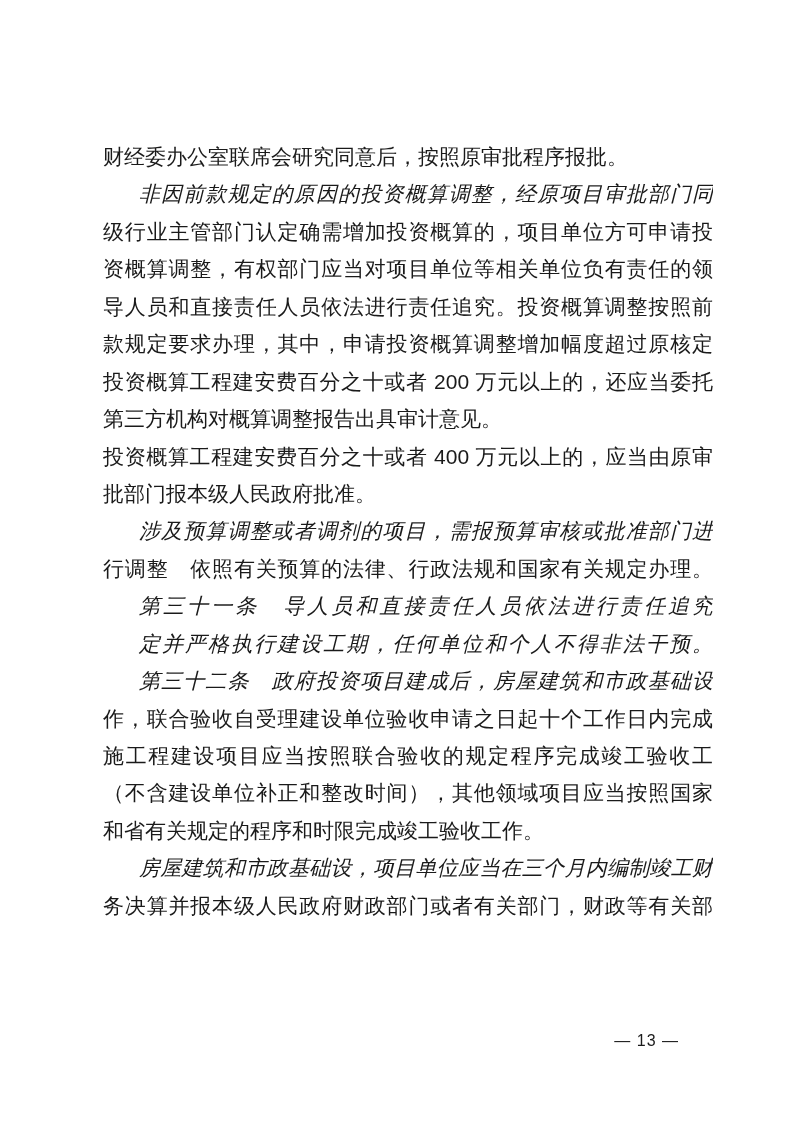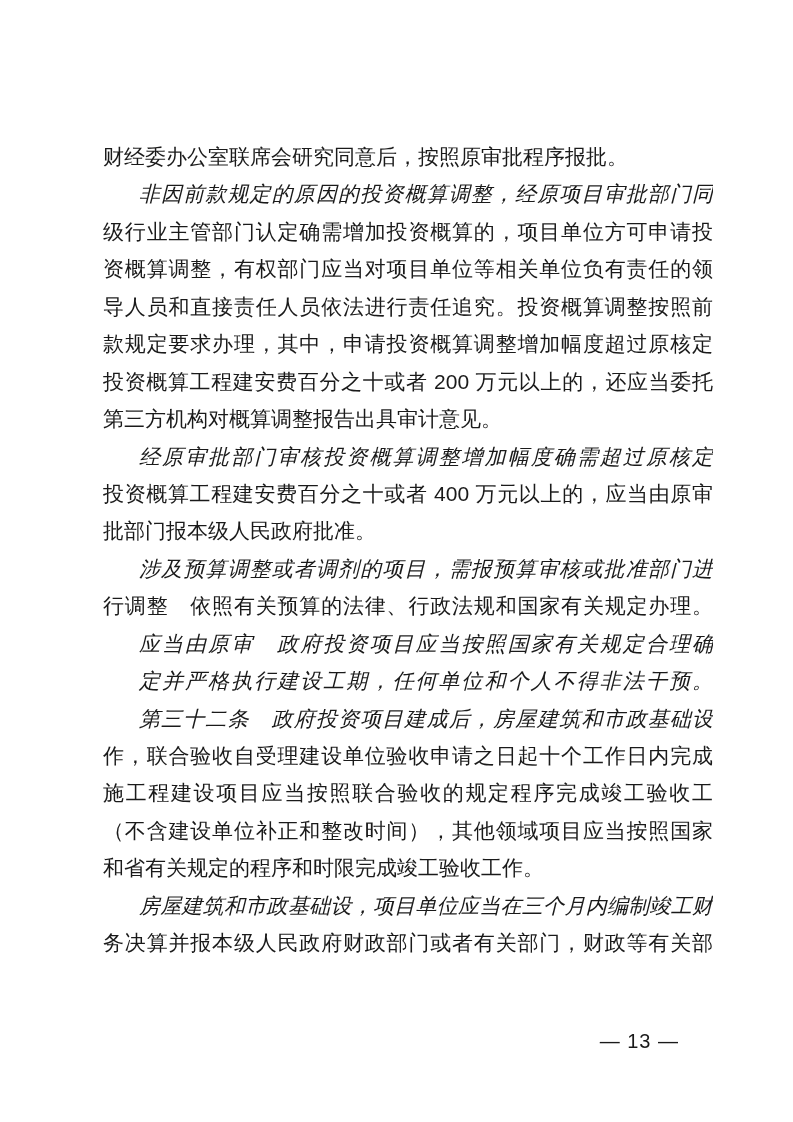--- a/index.html
+++ b/index.html
@@ -40,46 +40,45 @@
     text-justify: inter-character;
   }
   .line.indent {
     text-indent: 36px;
     font-style: italic;
   }
   .page-number {
     position: absolute;
     top: 1029px;
     right: 114px;
-    font-size: 20px;
+    font-size: 16px;
     line-height: 24px;
     letter-spacing: 1px;
     color: #1a1a1a;
     white-space: pre;
   }
 </style>
 </head>
 <body>
 
 <div class="page">
   <div class="text-block">
     <p class="line">财经委办公室联席会研究同意后，按照原审批程序报批。</p>
     <p class="line indent fill">非因前款规定的原因的投资概算调整，经原项目审批部门同</p>
     <p class="line fill">级行业主管部门认定确需增加投资概算的，项目单位方可申请投</p>
     <p class="line fill">资概算调整，有权部门应当对项目单位等相关单位负有责任的领</p>
     <p class="line fill">导人员和直接责任人员依法进行责任追究。投资概算调整按照前</p>
     <p class="line fill">款规定要求办理，其中，申请投资概算调整增加幅度超过原核定</p>
     <p class="line fill">投资概算工程建安费百分之十或者 200 万元以上的，还应当委托</p>
     <p class="line">第三方机构对概算调整报告出具审计意见。</p>
-    <p class="line indent fill">经原审批部门审核投资概算调整增加幅度确需超过原核定</p>
     <p class="line fill">投资概算工程建安费百分之十或者 400 万元以上的，应当由原审</p>
     <p class="line">批部门报本级人民政府批准。</p>
     <p class="line indent fill">涉及预算调整或者调剂的项目，需报预算审核或批准部门进</p>
     <p class="line fill">行调整　依照有关预算的法律、行政法规和国家有关规定办理。</p>
-    <p class="line indent fill">应当由原审　政府投资项目应当按照国家有关规定合理确</p>
+    <p class="line indent fill">第三十一条　导人员和直接责任人员依法进行责任追究</p>
     <p class="line indent fill">定并严格执行建设工期，任何单位和个人不得非法干预。</p>
     <p class="line indent fill">第三十二条　政府投资项目建成后，房屋建筑和市政基础设</p>
     <p class="line fill">作，联合验收自受理建设单位验收申请之日起十个工作日内完成</p>
     <p class="line fill">施工程建设项目应当按照联合验收的规定程序完成竣工验收工</p>
     <p class="line fill">（不含建设单位补正和整改时间），其他领域项目应当按照国家</p>
     <p class="line">和省有关规定的程序和时限完成竣工验收工作。</p>
     <p class="line indent fill">房屋建筑和市政基础设，项目单位应当在三个月内编制竣工财</p>
     <p class="line fill">务决算并报本级人民政府财政部门或者有关部门，财政等有关部</p>
   </div>
   <div class="page-number">— 13 —</div>

